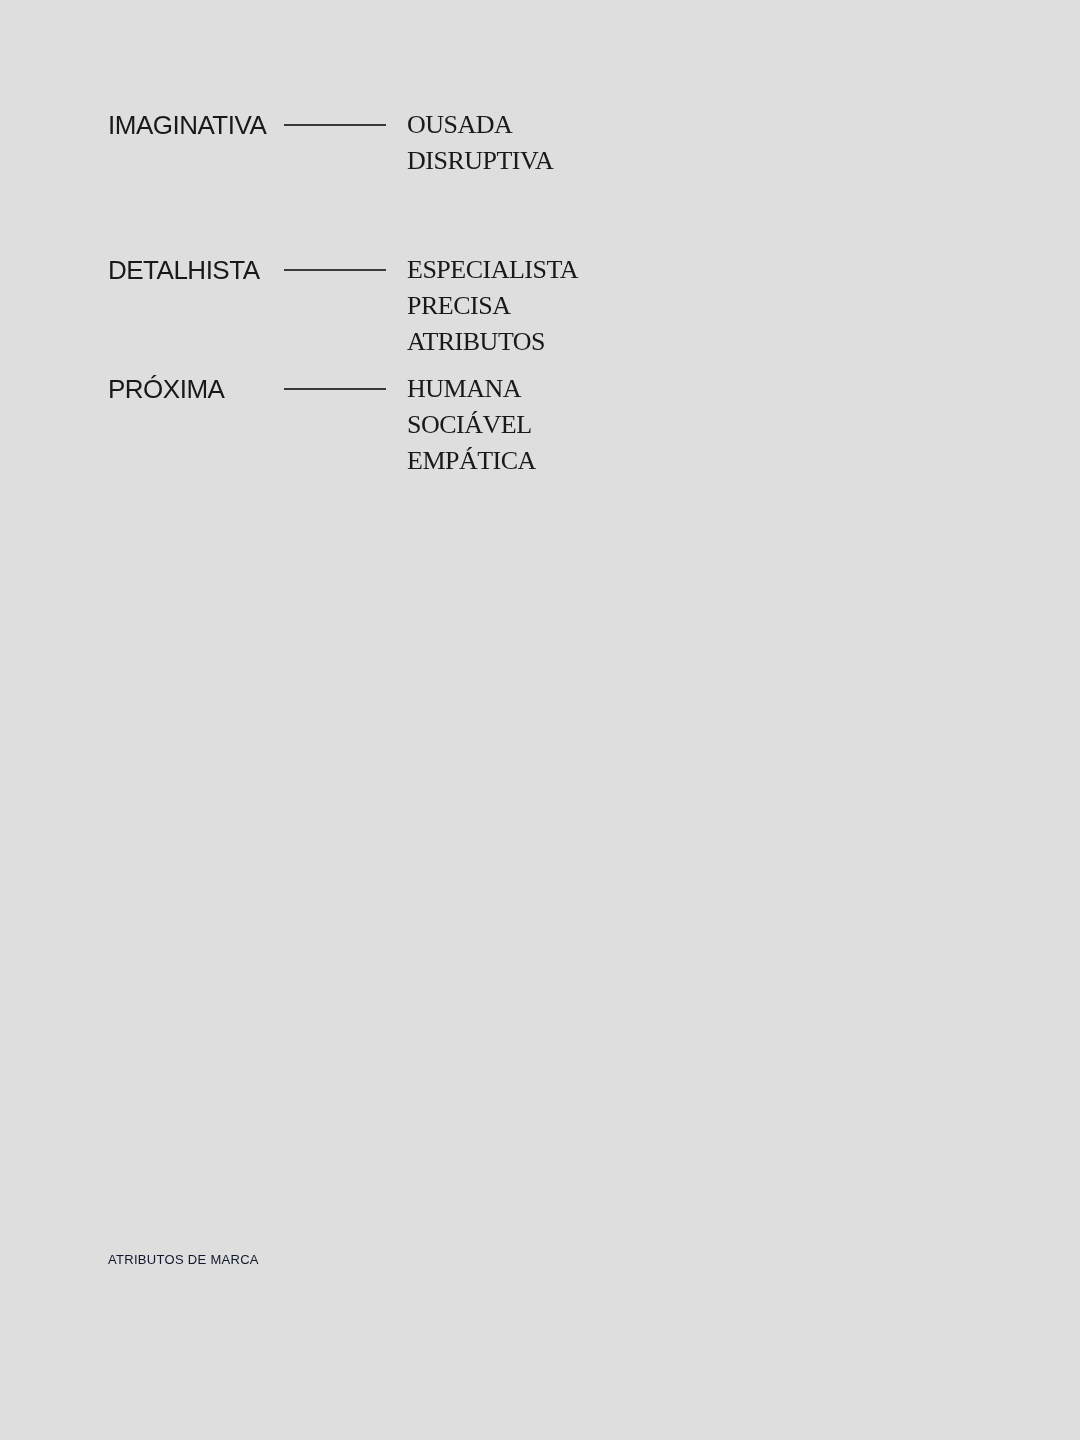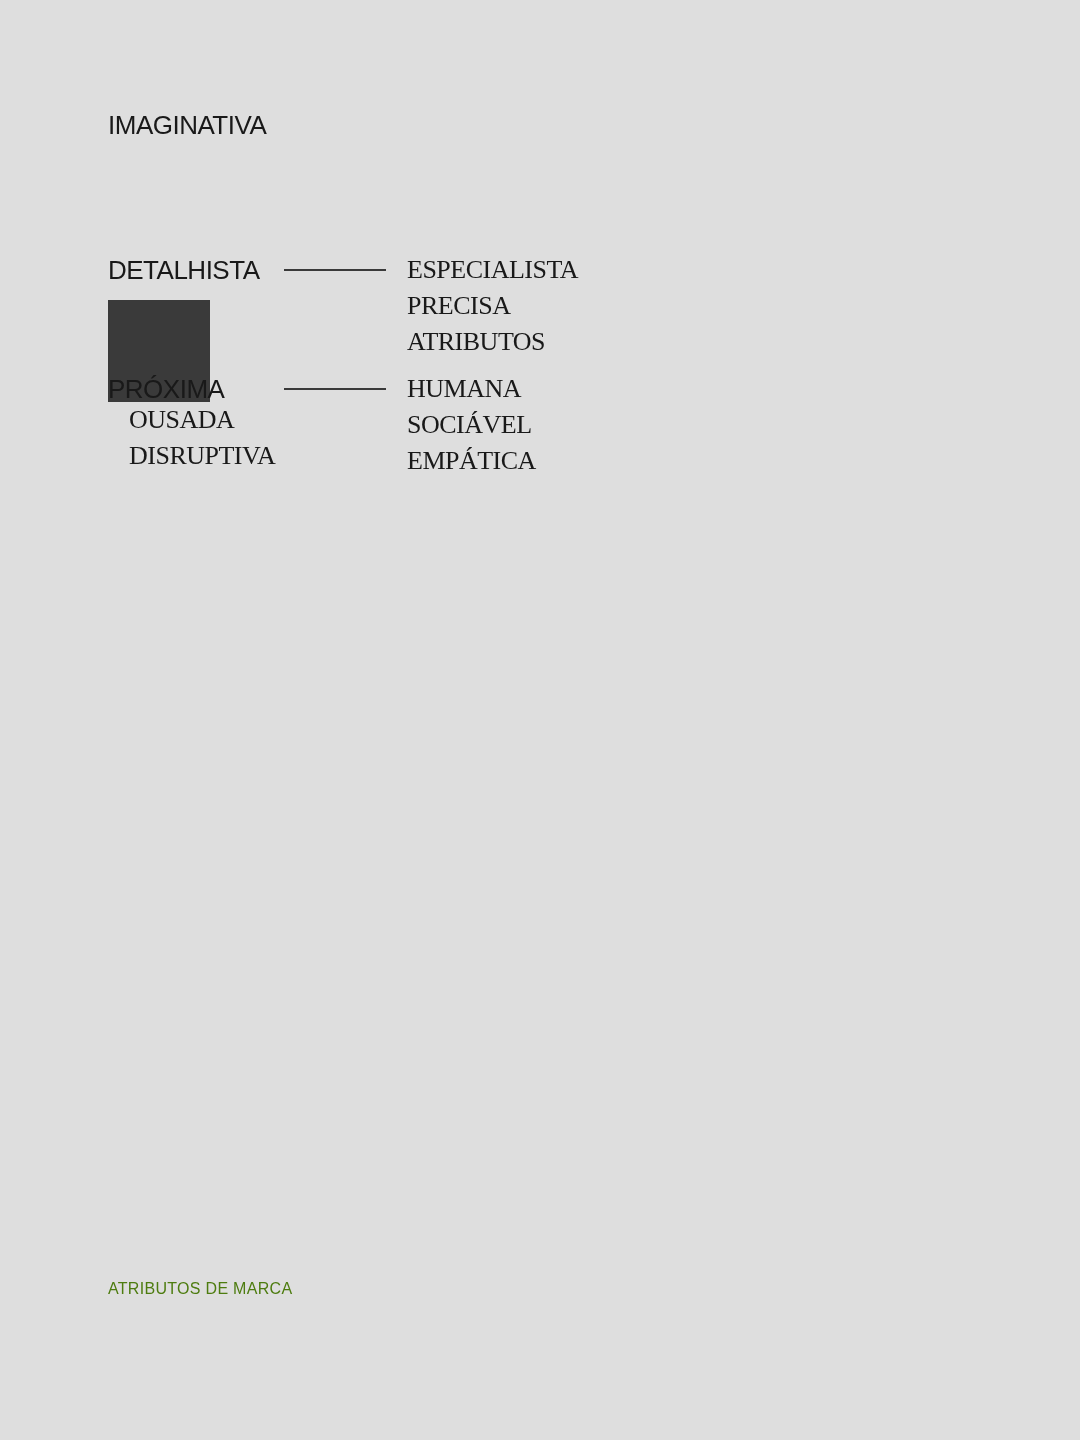--- a/index.html
+++ b/index.html
@@ -17,21 +17,21 @@
   }
   .group {
     position: absolute;
     left: 108px;
     display: flex;
     align-items: flex-start;
     font-size: 26px;
     line-height: 36px;
     letter-spacing: -0.5px;
   }
-  .group-1 { top: 107px; flex-direction: column; }
+  .group-1 { top: 107px; }
   .group-2 { top: 252px; }
   .group-3 { top: 371px; }
   .group-name {
     width: 176px;
     flex: 0 0 176px;
   }
   .connector {
     flex: 0 0 102px;
     width: 102px;
     height: 2px;
@@ -41,25 +41,25 @@
   .attrs {
     margin-left: 21px;
     font-family: Liberation Serif, serif;
   }
   .attr-line {
     white-space: nowrap;
   }
   .footer-label {
     position: absolute;
     left: 108px;
-    top: 1281px;
-    font-size: 16px;
+    top: 1252px;
+    font-size: 13px;
     line-height: 15px;
     letter-spacing: 0.3px;
-    color: #4d7c0f;
+    color: #0f172a;
   }
 </style>
 </head>
 <body>
 
 <div class="page">
 
   <section class="group group-1">
     <div class="group-name">IMAGINATIVA</div>
     <div class="connector"></div>

